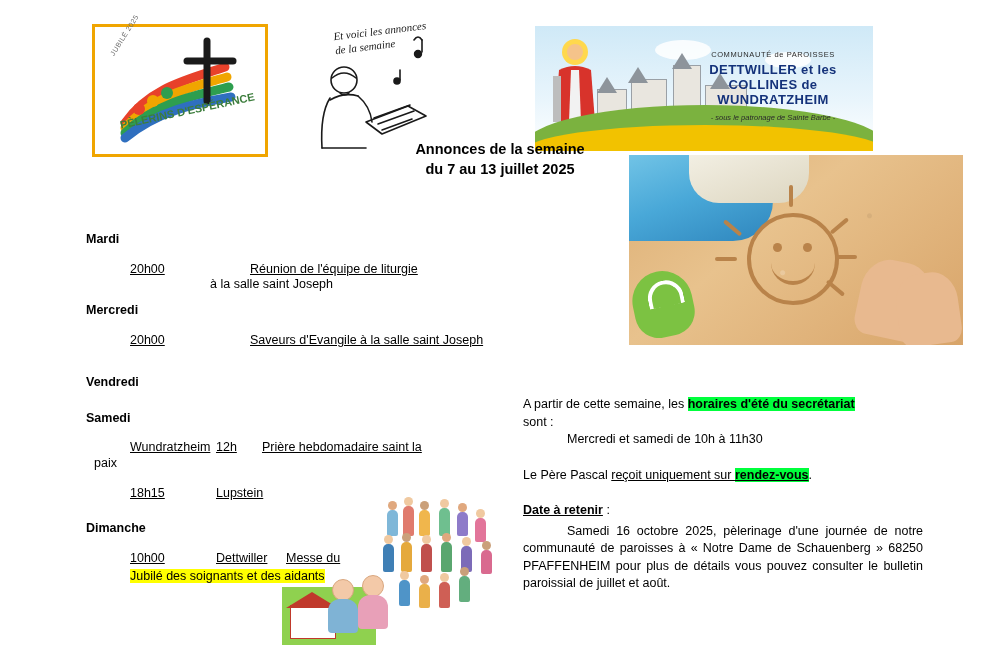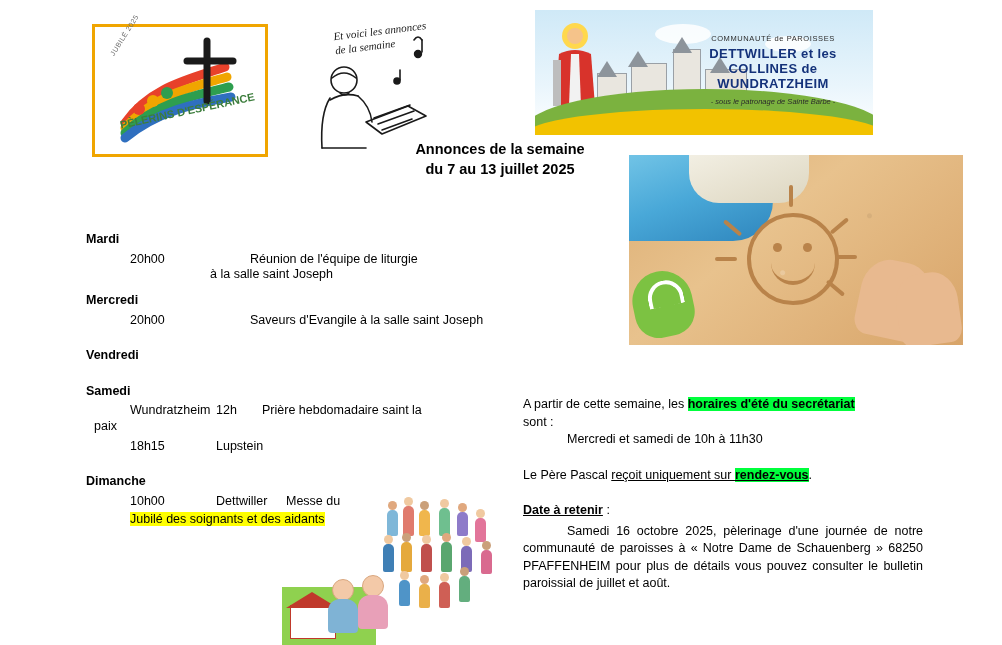--- a/index.html
+++ b/index.html
@@ -70,21 +70,21 @@
     font-size: 11px;
     font-style: italic;
     color: #1a1a1a;
     line-height: 1.25;
     transform: rotate(-7deg);
   }
 
   .banner {
     position: absolute;
     left: 535px;
-    top: 10px;
+    top: 26px;
     width: 338px;
     height: 125px;
     background: linear-gradient(#cfe9f7 0%, #e9f5fc 60%, #ffffff 100%);
     overflow: hidden;
   }
   .banner .sky-cloud {
     position: absolute;
     background: #ffffff;
     border-radius: 50%;
     opacity: .85;
@@ -291,21 +291,22 @@
     font-size: 12.5px;
     line-height: 1.25;
   }
   .day {
     font-weight: bold;
     margin-top: 10px;
   }
   .day:first-child { margin-top: 0; }
   .entry {
     display: flex;
-    margin-top: 4px;
+    margin-top: 14px;
+    text-decoration: underline;
   }
   .entry .c-time {
     width: 80px;
     padding-left: 44px;
     box-sizing: border-box;
   }
   .entry .c-place { width: 84px; }
   .entry .c-desc { flex: 1; }
   .sub {
     padding-left: 124px;
@@ -536,21 +537,21 @@
   <div class="sub">à la salle saint Joseph</div>
 
   <div class="day">Mercredi</div>
   <div class="entry">
     <span class="c-time">20h00</span>
     <span class="c-place"></span>
     <span class="c-desc">Saveurs d'Evangile à la salle saint Joseph</span>
   </div>
 
 
-  <div class="day" style="margin-top:20px;">Vendredi</div>
+  <div class="day" style="margin-top:27px;">Vendredi</div>
 
   <div class="day" style="margin-top:20px;">Samedi</div>
   <div class="entry">
     <span class="c-time" style="width:130px;">Wundratzheim</span>
     <span class="c-place" style="width:46px;">12h</span>
     <span class="c-desc">Prière hebdomadaire saint la</span>
   </div>
   <div class="wrapline">paix</div>
   <div class="entry">
     <span class="c-time" style="width:130px;">18h15</span>

